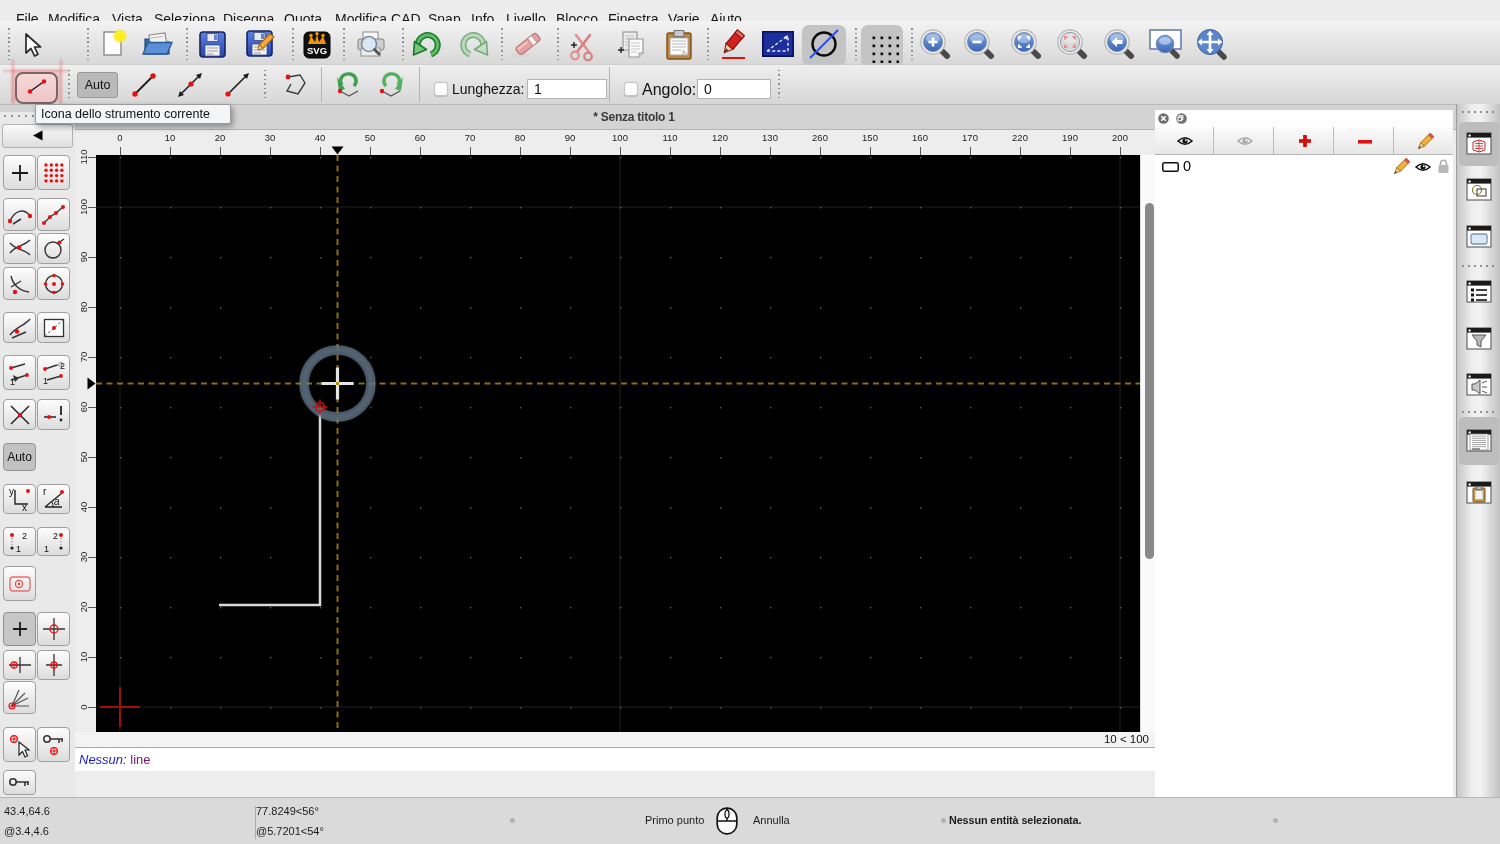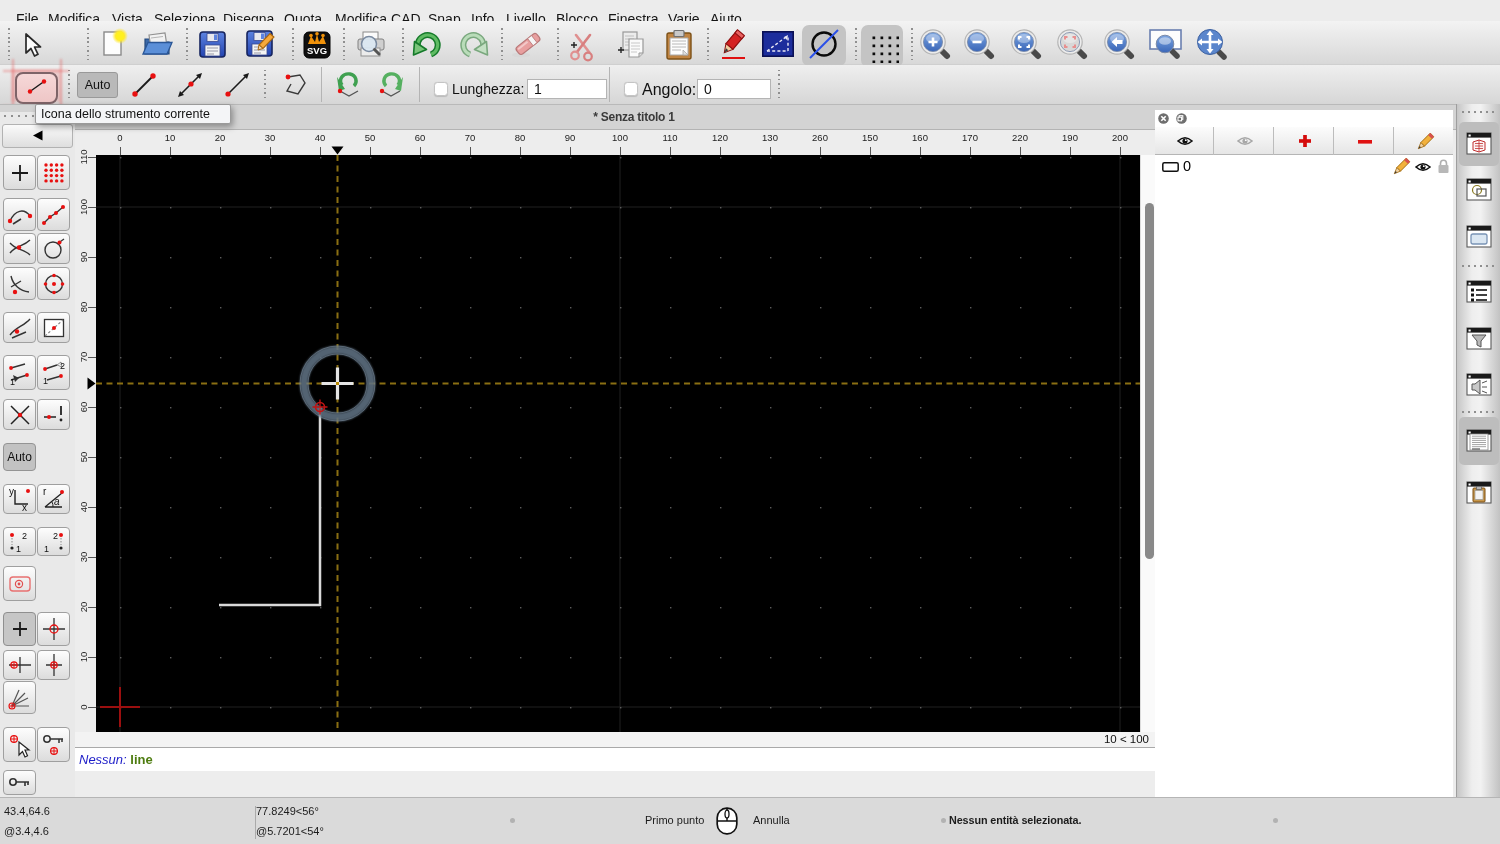--- a/index.html
+++ b/index.html
@@ -20,21 +20,21 @@
 #rulertop i{position:absolute;top:2px;transform:translateX(-50%);font-style:normal;font-size:9.5px;color:#222}
 #rulertop u{position:absolute;top:17px;width:1px;height:8px;background:#555;text-decoration:none}
 #rulerleft{position:absolute;left:0;top:25px;width:21px;height:577px;background:#ededed}
 #rulerleft i{position:absolute;left:-6px;width:30px;height:12px;line-height:12px;text-align:center;transform:rotate(-90deg);font-style:normal;font-size:9.5px;color:#222}
 #rulerleft u{position:absolute;left:13px;height:1px;width:8px;background:#555}
 #vsb{position:absolute;left:1065px;top:25px;width:16px;height:577px;background:#fafafa;border-left:1px solid #dcdcdc}
 #vsb div{position:absolute;left:4px;top:48px;width:9px;height:356px;background:#898989;border-radius:4.5px}
 #gridinfo{position:absolute;left:0;top:602px;width:1081px;height:15px;background:#f3f3f3;font-size:11.5px;color:#111;text-align:right;line-height:15px;padding-right:7px}#gridinfo b{position:absolute;right:0;top:0;width:73px;height:15px;background:#e9e9e9;z-index:-1}
 #cmdline{position:absolute;left:0;top:617px;width:1081px;height:24px;background:#fff;border-top:1px solid #a9a9a9;font-size:13px;line-height:23px}
 #cmdline em{color:#1d1dc8;font-style:italic;margin-left:4px}
-#cmdline b{color:#4d7c0f;font-weight:bold}
+#cmdline b{color:#701a75;font-weight:normal}
 #prompt{position:absolute;left:0;top:641px;width:1081px;height:26px;background:#fff;border:1px solid #a9a9a9;font-size:13px;line-height:24px;color:#000}
 #layers{position:absolute;left:1155px;top:110px;width:298px;height:687px;background:#fff}
 #lheader{position:absolute;left:0;top:0;width:298px;height:17px;background:linear-gradient(#fafafa,#dedede);border-bottom:1px solid #bdbdbd;text-align:center;font-size:12.5px;color:#333;line-height:17px;text-indent:18px}
 #lbtns{position:absolute;left:0;top:17px;width:298px;height:28px;background:linear-gradient(#fcfcfc,#e6e6e6);border-bottom:1px solid #b5b5b5}
 #lbtns div{position:absolute;top:0;height:28px;border-right:1px solid #bcbcbc;width:59px}
 #tooltip{position:absolute;left:35px;top:104px;width:196px;height:20px;background:#f4f5f7;border:1px solid #9a9a9a;border-radius:2px;box-shadow:2px 3px 6px rgba(0,0,0,0.35);font-size:12.5px;line-height:18px;color:#111;padding-left:5px;white-space:nowrap;z-index:50}
 .lb{position:absolute;width:33px;height:33px;background:linear-gradient(#fdfdfd,#dcdcdc);border:1px solid #9f9f9f;border-radius:4px}
 .lb svg{position:absolute;left:50%;top:50%;transform:translate(-50%,-50%)}
 .ico{position:absolute}
 </style>

